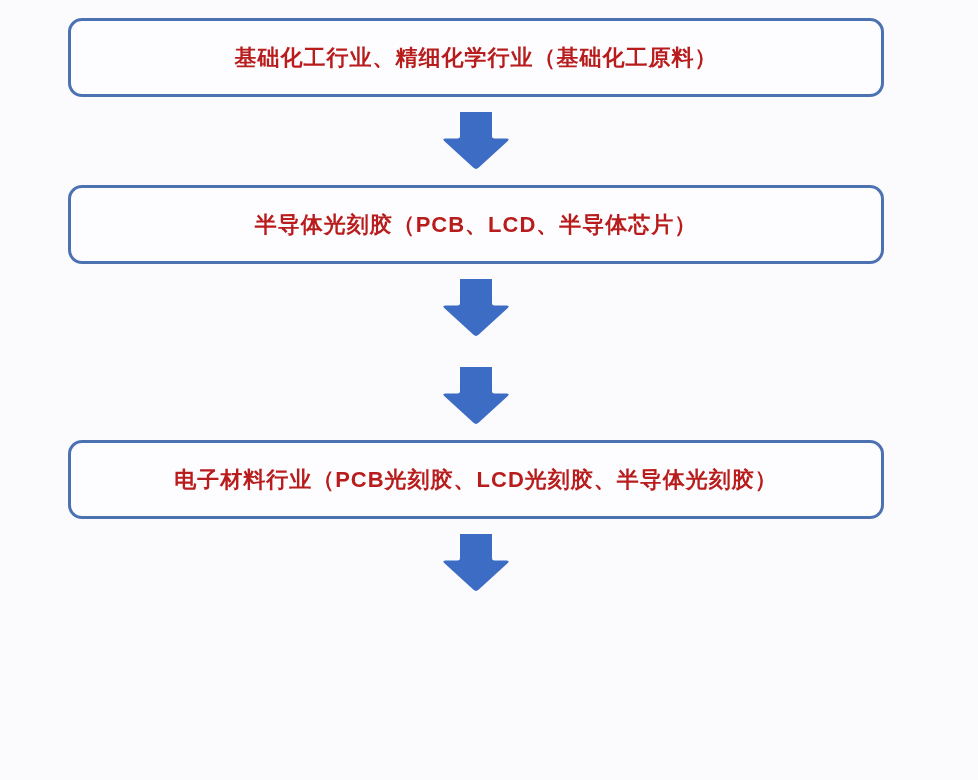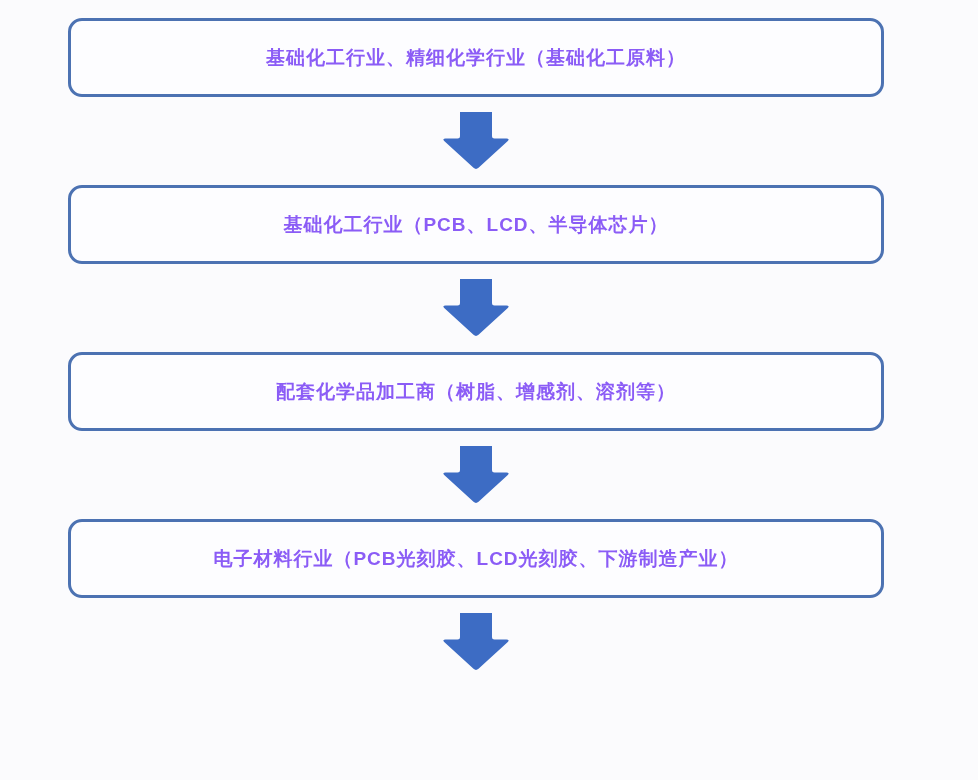--- a/index.html
+++ b/index.html
@@ -28,24 +28,24 @@
     box-sizing: border-box;
     width: 100%;
     height: 79px;
     background: #fdfdff;
     border: 3px solid #4c72b2;
     border-radius: 14px;
     display: flex;
     align-items: center;
     justify-content: center;
     padding: 0 12px;
-    font-size: 19px;
+    font-size: 22px;
     font-weight: 600;
     letter-spacing: 1px;
-    color: #8b5cf6;
+    color: #b91c1c;
     text-align: center;
     white-space: nowrap;
   }
   .arrow-wrap {
     height: 88px;
     display: flex;
     align-items: center;
     justify-content: center;
   }
   .arrow-wrap svg {
@@ -62,41 +62,38 @@
       <span>基础化工行业、精细化学行业（基础化工原料）</span>
     </div>
 
     <div class="arrow-wrap">
       <svg width="70" height="58" viewBox="0 0 70 58" aria-hidden="true">
         <path d="M19 0 H51 V24 Q51 26.5 53.5 26.5 H65.5 Q69 26.5 66.8 29 L37.5 55.8 Q35 58 32.5 55.8 L3.2 29 Q1 26.5 4.5 26.5 H16.5 Q19 26.5 19 24 Z" fill="#3d6cc4"></path>
       </svg>
     </div>
 
     <div class="node">
-      <span>基础化工行业（PCB、LCD、半导体芯片）</span>
+      <span>半导体光刻胶（PCB、LCD、半导体芯片）</span>
     </div>
 
     <div class="arrow-wrap">
       <svg width="70" height="58" viewBox="0 0 70 58" aria-hidden="true">
         <path d="M19 0 H51 V24 Q51 26.5 53.5 26.5 H65.5 Q69 26.5 66.8 29 L37.5 55.8 Q35 58 32.5 55.8 L3.2 29 Q1 26.5 4.5 26.5 H16.5 Q19 26.5 19 24 Z" fill="#3d6cc4"></path>
       </svg>
     </div>
 
-    <div class="node">
-      <span>配套化学品加工商（树脂、增感剂、溶剂等）</span>
-    </div>
 
     <div class="arrow-wrap">
       <svg width="70" height="58" viewBox="0 0 70 58" aria-hidden="true">
         <path d="M19 0 H51 V24 Q51 26.5 53.5 26.5 H65.5 Q69 26.5 66.8 29 L37.5 55.8 Q35 58 32.5 55.8 L3.2 29 Q1 26.5 4.5 26.5 H16.5 Q19 26.5 19 24 Z" fill="#3d6cc4"></path>
       </svg>
     </div>
 
     <div class="node">
-      <span>电子材料行业（PCB光刻胶、LCD光刻胶、下游制造产业）</span>
+      <span>电子材料行业（PCB光刻胶、LCD光刻胶、半导体光刻胶）</span>
     </div>
 
     <div class="arrow-wrap">
       <svg width="70" height="58" viewBox="0 0 70 58" aria-hidden="true">
         <path d="M19 0 H51 V24 Q51 26.5 53.5 26.5 H65.5 Q69 26.5 66.8 29 L37.5 55.8 Q35 58 32.5 55.8 L3.2 29 Q1 26.5 4.5 26.5 H16.5 Q19 26.5 19 24 Z" fill="#3d6cc4"></path>
       </svg>
     </div>
 
 
   </div>

